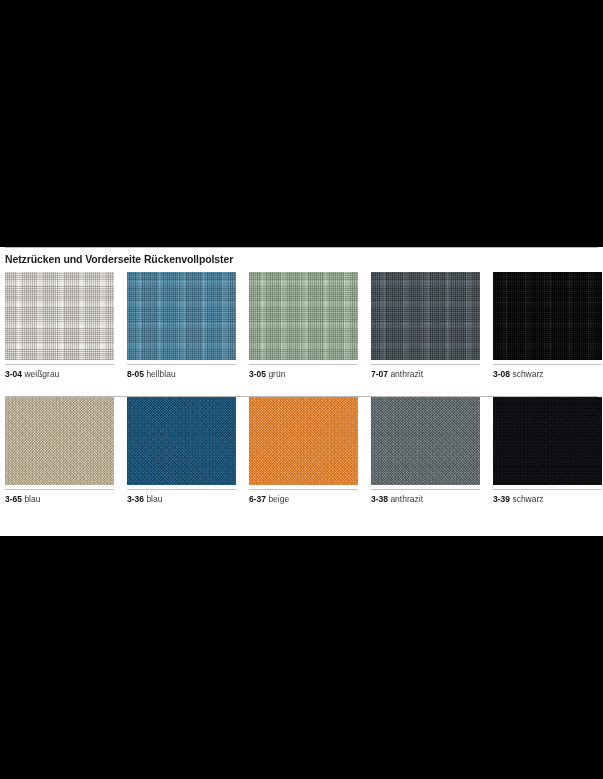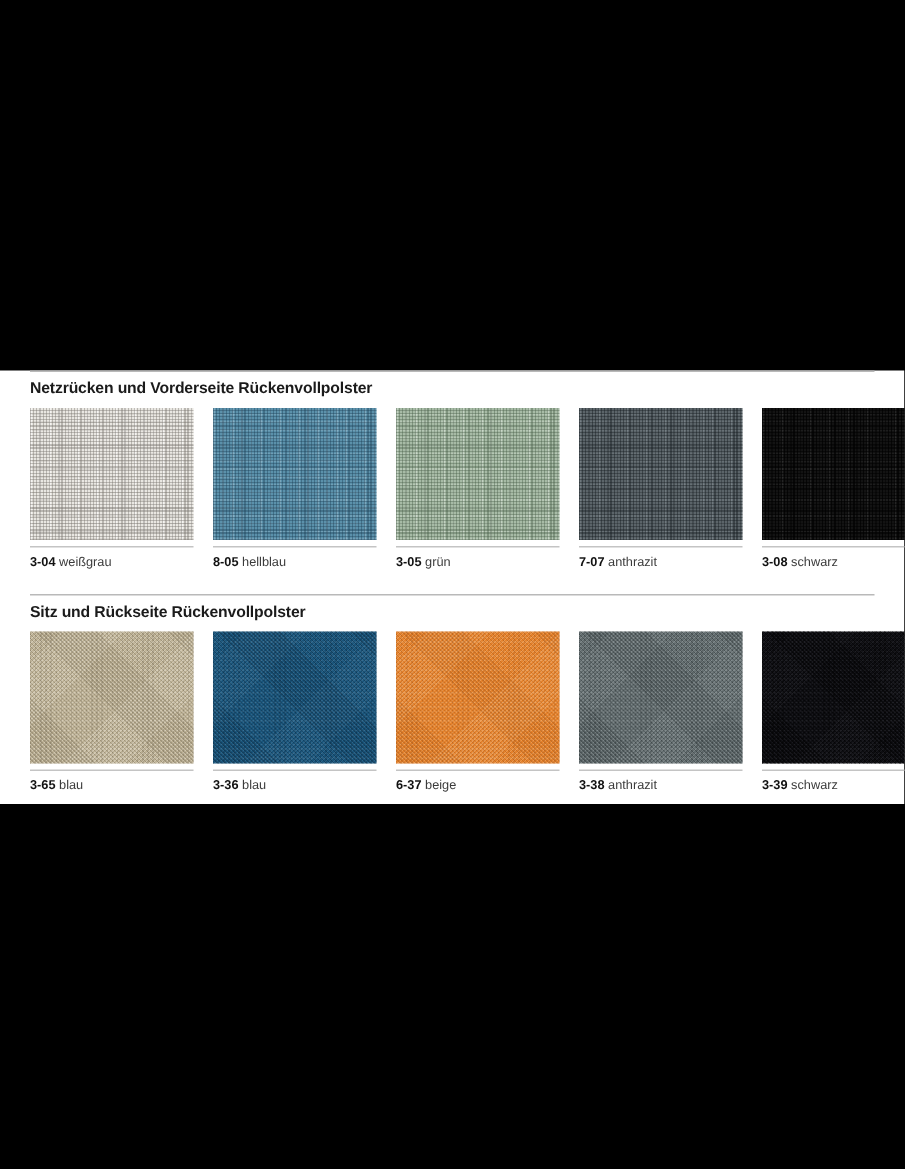--- a/index.html
+++ b/index.html
@@ -25,21 +25,21 @@
   }
 
   #content-band {
     position: absolute;
     left: 0;
     top: 247px;
     width: 603px;
     height: 289px;
     background: #ffffff;
     box-sizing: border-box;
-    padding: 0 20px;
+    padding: 0 5px;
   }
 
   
   .section { position: relative; }
 
   .section-rule {
     height: 1px;
     background: #b9b9b9;
     margin: 0;
   }
@@ -338,21 +338,20 @@
           <span class="label-code">3-08</span>
           <span class="label-name">schwarz</span>
         </div>
       </div>
     </div>
 
     <div class="section-gap"></div>
 
     <div class="section">
       <div class="section-rule"></div>
-      <div class="section-heading">Sitz und Rückseite Rückenvollpolster</div>
 
       <div class="swatch-row">
         <div class="swatch-cell">
           <span class="swatch tweed tex-beige"></span>
         </div>
         <div class="swatch-cell">
           <span class="swatch tweed tex-blau"></span>
         </div>
         <div class="swatch-cell">
           <span class="swatch tweed tex-orange"></span>

